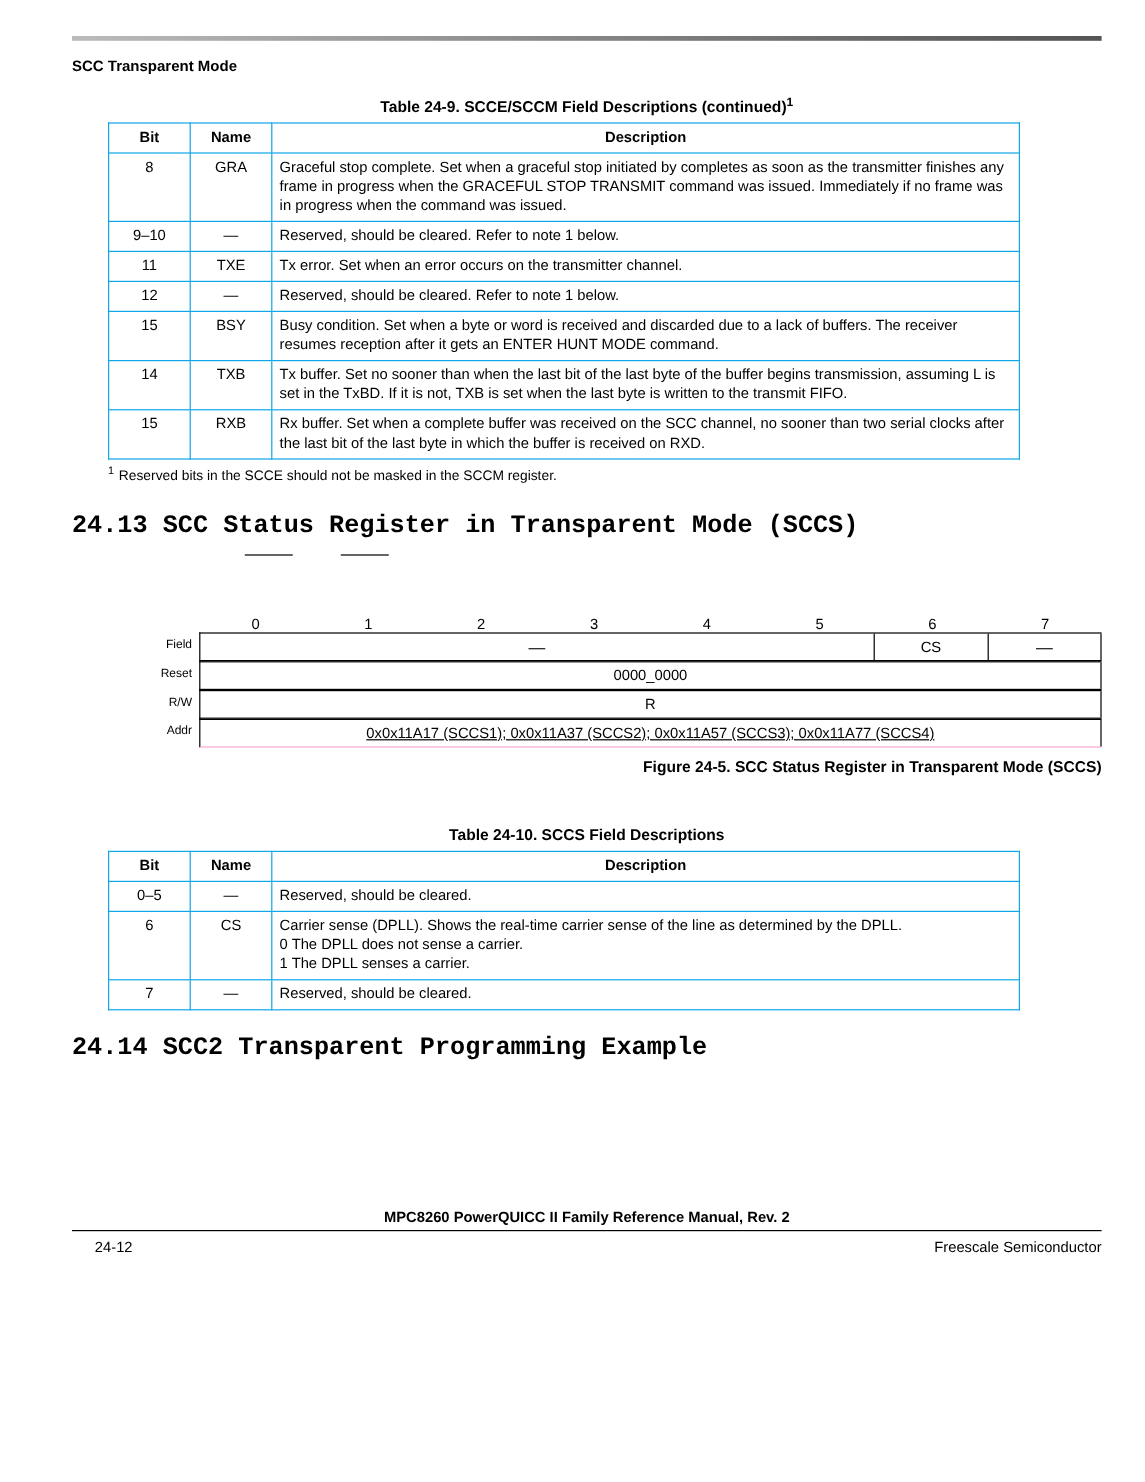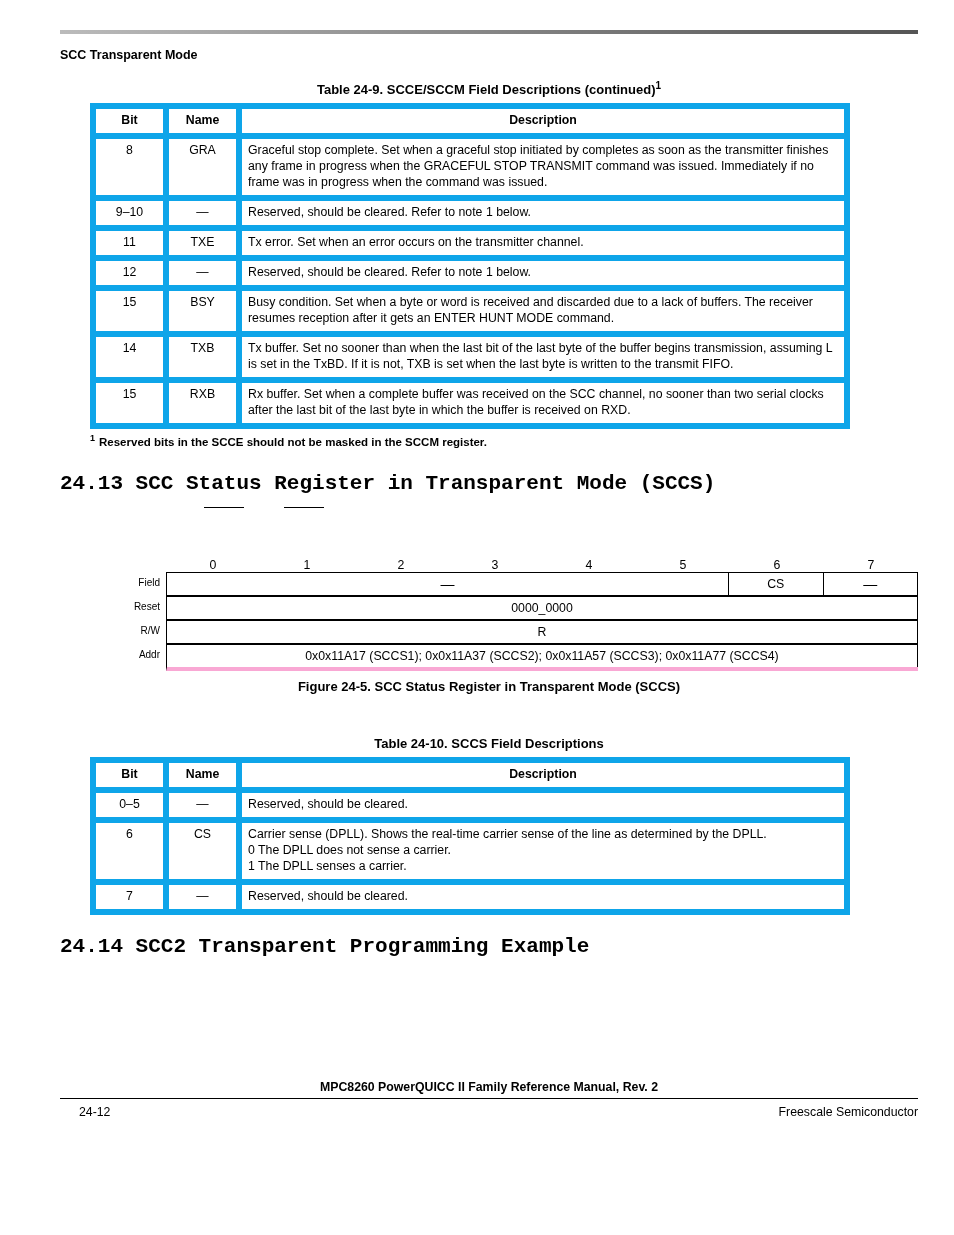--- a/index.html
+++ b/index.html
@@ -34,41 +34,40 @@
     margin: 4px 0 6px 0;
   }
   .table-caption sup { font-size: 10px; }
   table.field-table {
     border-collapse: collapse;
     width: 760px;
     margin: 0 0 4px 30px;
   }
   table.field-table th,
   table.field-table td {
-    border: 6px solid #0ea5e9;
+    border: 1px solid #0ea5e9;
     padding: 4px 6px;
     vertical-align: top;
     font-size: 12.3px;
     line-height: 1.3;
   }
   table.field-table th {
     text-align: center;
     font-weight: bold;
   }
   table.field-table td.bit,
   table.field-table td.name {
     text-align: center;
     white-space: nowrap;
   }
   .footnote-row {
     width: 760px;
     margin-left: 30px;
     font-size: 11.5px;
     margin-top: 4px;
-    font-weight: bold;
   }
   .footnote-row sup { font-size: 9px; margin-right: 4px; }
   h2.section {
     font-size: 21px;
     font-weight: bold;
     margin: 24px 0 12px 0;
     font-family: Liberation Mono, monospace;
   }
   
   .reg-wrapper { margin: 50px 0 4px 0; }
@@ -92,21 +91,21 @@
     text-align: center;
     font-size: 12.3px;
   }
   .reg-cell-row {
     display: flex;
     flex: 1;
     border-top: 1px solid #000;
     border-left: 1px solid #000;
   }
   .reg-cell-row:last-child { border-bottom: 1px solid #000; }
-  .reg-cell-row.last { border-bottom: 4px solid #f9a8d4; }
+  .reg-cell-row.last { border-bottom: 1px solid #f9a8d4; text-decoration: underline; }
   .reg-cell {
     flex: 1;
     border-right: 1px solid #000;
     text-align: center;
     font-size: 12.3px;
     line-height: 22px;
     height: 22px;
   }
   .reg-cell-dash { font-size: 14px; }
   
@@ -119,21 +118,21 @@
     margin-top:0px;
   }
   .mini-tick {
     width:40px;
     border-bottom:1px solid #000;
     margin-left:44px;
   }
   .mini-tick + .mini-tick { margin-left:40px; }
 
   .figure-caption {
-    text-align:center;
+    text-align:right;
     font-weight:bold;
     font-size:13px;
     margin-top:8px;
     margin-bottom:42px;
   }
   .footer-rule {
     border-top: 1.5px solid #000;
     margin-top: 4px;
   }
   .footer-line {

